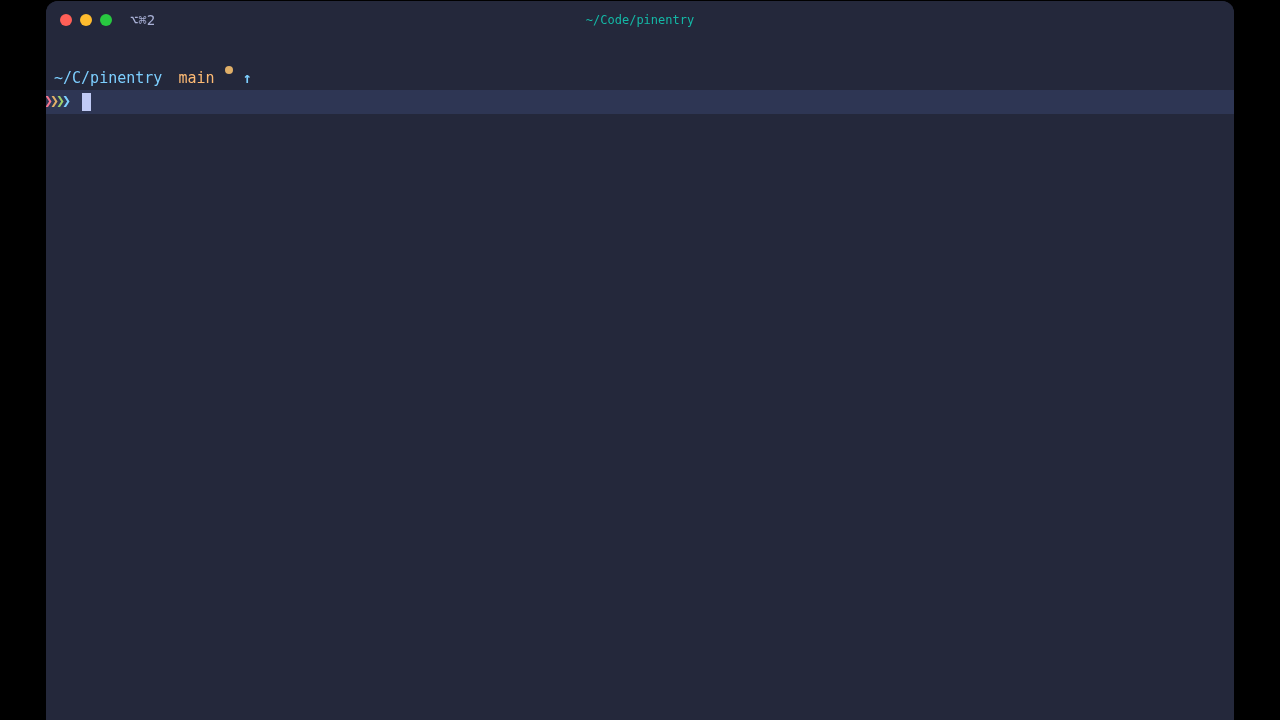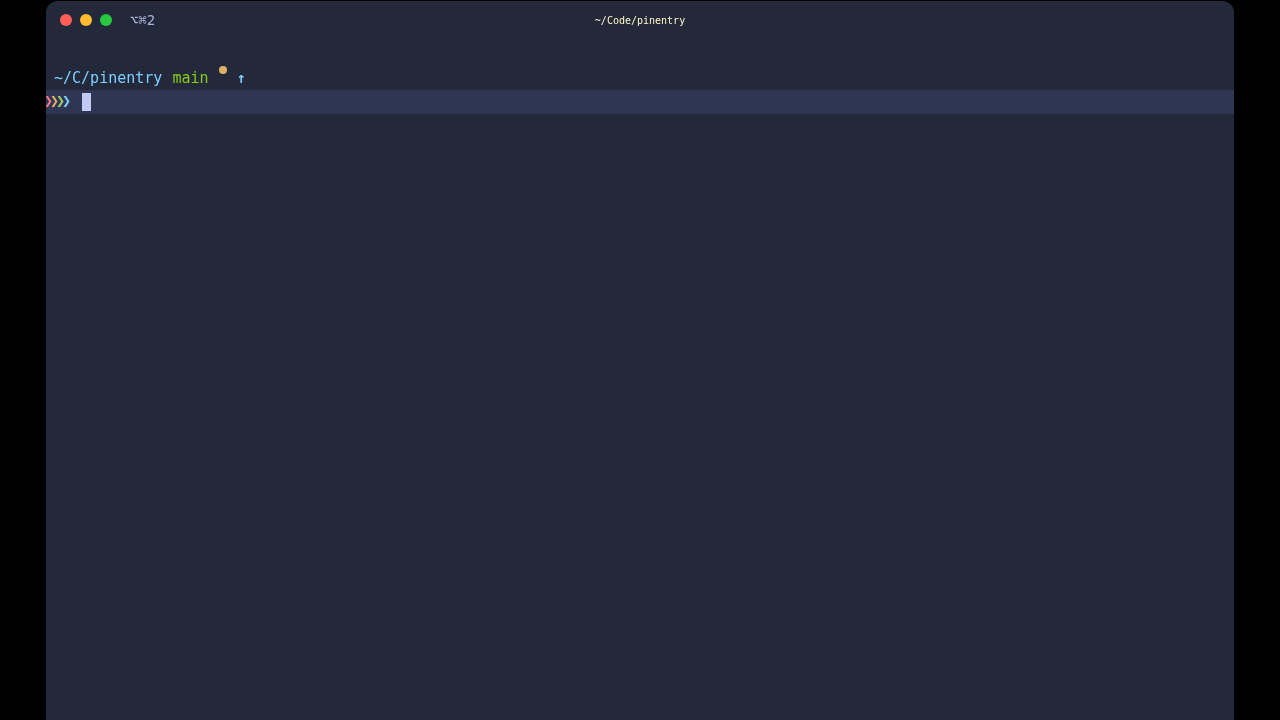--- a/index.html
+++ b/index.html
@@ -58,22 +58,22 @@
       margin-left: 18px;
       color: #a9b1d6;
       font-size: 14px;
       font-weight: 400;
     }
 
     .window-title {
       position: absolute;
       left: 50%;
       transform: translateX(-50%);
-      color: #fef9c3;
-      font-size: 10px;
+      color: #14b8a6;
+      font-size: 12px;
       font-weight: 500;
     }
 
     .terminal-body {
       padding: 28px 0 0 0;
       font-size: 15px;
       line-height: 1.5;
     }
 
     .prompt-line-1 {
@@ -81,22 +81,22 @@
       display: flex;
       align-items: flex-start;
       gap: 0;
     }
 
     .cwd {
       color: #7dcfff;
     }
 
     .branch {
-      color: #84cc16;
-      margin-left: 10px;
+      color: #fdba74;
+      margin-left: 16px;
     }
 
     .dirty-indicator {
       display: inline-block;
       width: 8px;
       height: 8px;
       border-radius: 50%;
       background: #e0af68;
       margin-left: 10px;
       vertical-align: middle;

